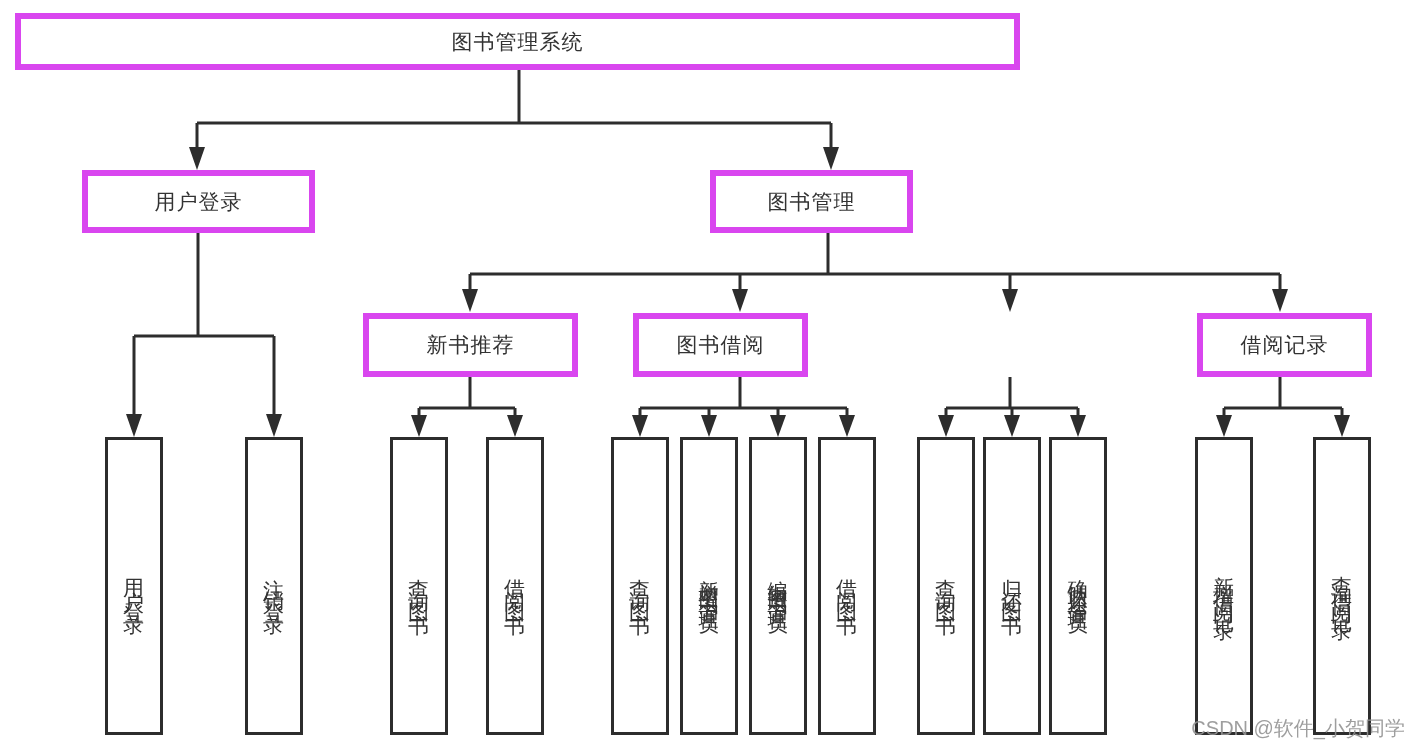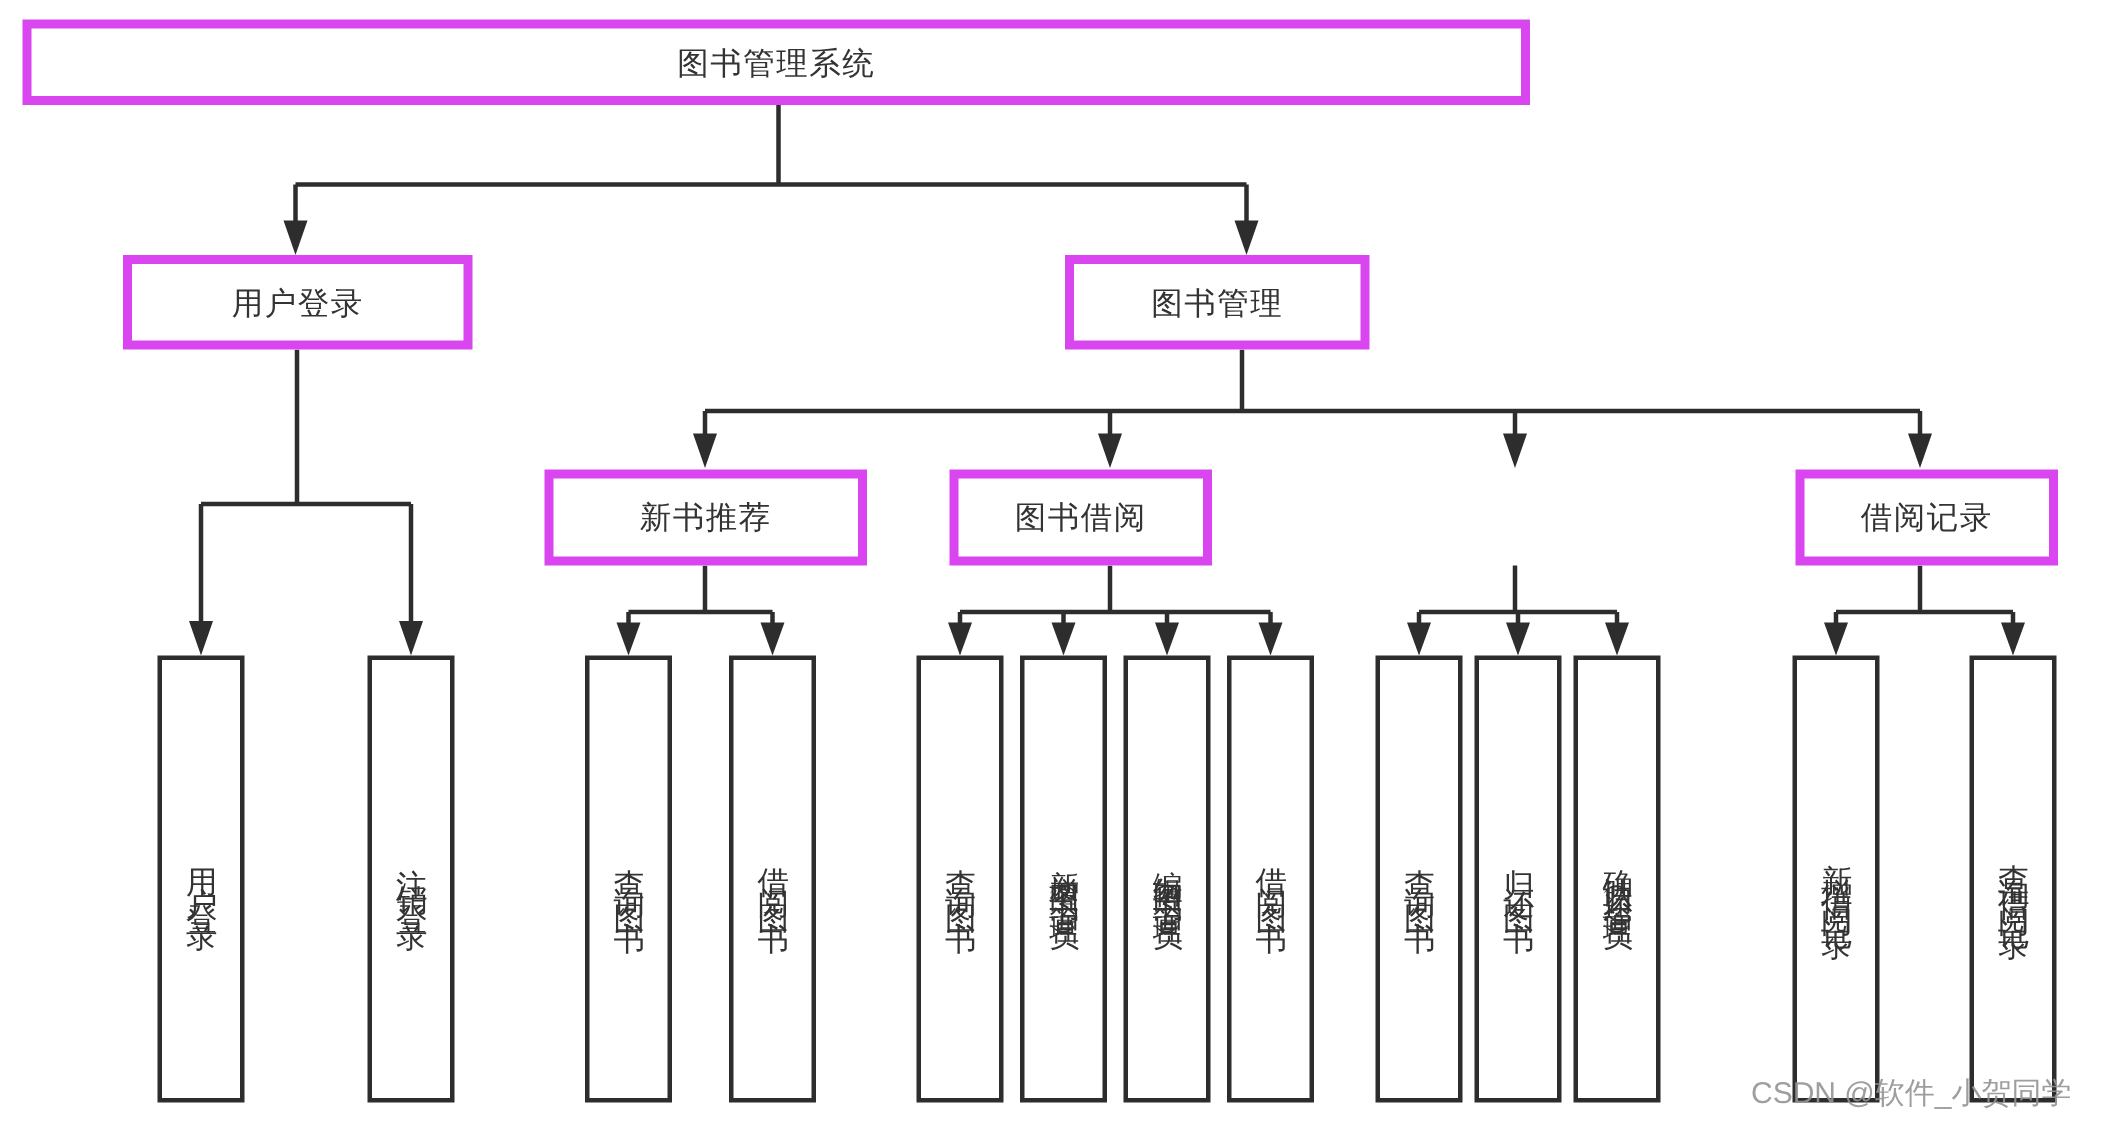--- a/index.html
+++ b/index.html
@@ -34,21 +34,21 @@
     text-orientation:mixed;
     letter-spacing:12px;
     line-height:1;
     z-index:2;
     top:437px;height:298px;width:58px;
   }
   .vbox.tight{font-size:20px;letter-spacing:5px;}
   .vbox.med{letter-spacing:9px;}
   #watermark{
     position:absolute;
-    right:24px;bottom:5px;
+    right:0;bottom:5px;
     color:rgba(148,148,148,0.9);
     font-size:20px;
     z-index:3;
     white-space:nowrap;
     margin-left:31px;
   }
 </style>
 </head>
 <body>
 

